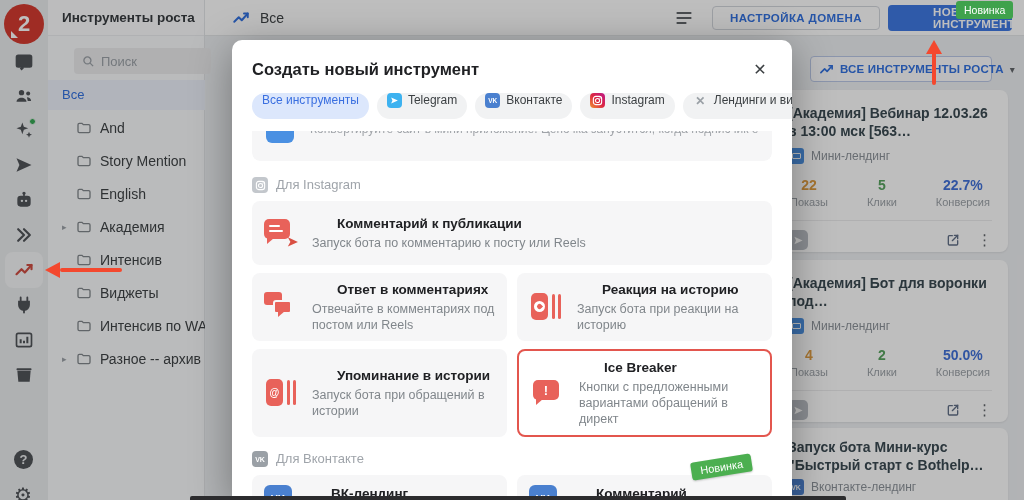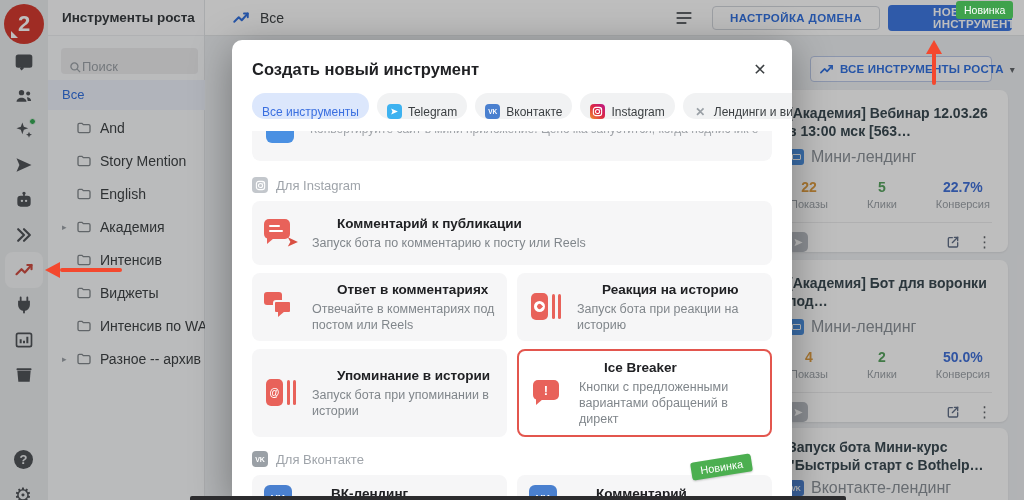--- a/index.html
+++ b/index.html
@@ -20,22 +20,22 @@
   .ric-active-bg { position:absolute; left:5px; top:252px; width:38px; height:36px; border-radius:8px; background:#f6f7f8; }
   .ric.red { color:#cf4a3f; }
   .greendot { position:absolute; right:-2px; top:-2px; width:7px; height:7px; border-radius:50%; background:#34a853; border:1px solid #ebedef; }
   .help-circle { width:19px; height:19px; border-radius:50%; background:#4d5156; color:#ebedef; font-size:13px; font-weight:bold;
                  display:flex; align-items:center; justify-content:center; }
   .gear-glyph { font-size:20px; line-height:20px; color:#4d5156; }
   
   .panel { position:absolute; left:48px; top:0; width:157px; height:500px; background:#fafbfc; z-index:1; border-right:1px solid #e3e5e8; }
   .panel-title { height:36px; line-height:36px; padding-left:14px; font-size:13.5px; font-weight:bold; color:#33373b;
                  border-bottom:1px solid #eceef0; white-space:nowrap; overflow:hidden; background:#fcfdfe; }
-  .searchbox { position:absolute; left:13px; top:48px; width:137px; height:26px; background:#ececee; border-radius:4px;
-               display:flex; align-items:flex-end; padding:0 8px; }
+  .searchbox { position:absolute; left:26px; top:48px; width:137px; height:26px; background:#ececee; border-radius:4px;
+               display:flex; align-items:center; padding:0 8px; gap:6px; }
   .searchbox svg { width:13px; height:13px; color:#9aa0a6; flex:none; }
   .searchbox input { border:none; outline:none; background:transparent; width:100%; font-size:13px; color:#3c4043;
                      font-family:"Liberation Sans",sans-serif; }
   .searchbox input::placeholder { color:#9aa0a6; }
   .row-all { position:absolute; left:0; top:80px; width:157px; height:30px; line-height:30px; padding-left:14px;
              background:#edf1fb; color:#2f6fe0; font-size:13px; }
   .folders { position:absolute; left:0; top:111px; width:157px; }
   .folder { height:33px; display:flex; align-items:center; white-space:nowrap; overflow:hidden; }
   .folder .caret { width:14px; margin-left:14px; font-size:9px; color:#9aa0a6; text-align:left; flex:none; }
   .folder .ficon { width:16px; height:16px; color:#80868b; margin-right:8px; flex:none; }
@@ -65,21 +65,21 @@
   .card.c1 { top:90px;  height:162px; }
   .card.c2 { top:260px; height:162px; }
   .card.c3 { top:428px; height:150px; padding-top:10px; }
   .card-title { font-size:14px; font-weight:bold; color:#37474f; line-height:18px; }
   .type-row { display:flex; align-items:center; gap:7px; margin-top:8px; }
   .card.c3 .type-row { margin-top:5px; }
   .type-ic { width:16px; height:16px; border-radius:3px; flex:none; display:flex; align-items:center; justify-content:center; }
   .type-ic.landing { background:#4a90e2; }
   .type-ic.landing span { display:block; width:9px; height:6px; border:1px solid #fff; border-radius:1px; }
   .type-ic.vk { background:#4a80cf; color:#fff; font-size:7px; font-weight:bold; }
-  .type-lbl { font-size:16px; color:#8a9097; }
+  .type-lbl { font-size:12px; color:#8a9097; }
   .stats { display:flex; justify-content:space-between; margin-top:13px; padding:0 2px; }
   .stat { text-align:center; }
   .stat .v { font-size:14px; font-weight:bold; }
   .stat .l { font-size:11px; color:#9aa0a6; margin-top:3px; }
   .v.orange { color:#e09c3e; } .v.green { color:#55a25d; } .v.blue { color:#3e6fd9; }
   .card-div { border-top:1px solid #ececee; margin-top:12px; }
   .card-foot { display:flex; align-items:center; margin-top:9px; }
   .foot-tg { width:20px; height:20px; border-radius:5px; background:#b9bec4; display:flex; align-items:center; justify-content:center; }
   .foot-tg svg { width:11px; height:11px; color:#fff; }
   .foot-right { margin-left:auto; display:flex; align-items:center; gap:16px; color:#5f6d85; }
@@ -87,36 +87,36 @@
   .kebab { font-size:15px; color:#5f6368; letter-spacing:0; line-height:16px; }
   
   .overlay { position:absolute; inset:0; background:rgba(15,15,15,.27); z-index:10; }
   
   .modal { position:absolute; left:232px; top:40px; width:560px; height:460px; background:#fff; border-radius:10px 10px 0 0;
            box-shadow:0 8px 40px rgba(0,0,0,.35); z-index:20; padding:20px 20px 0; overflow:hidden; }
   .m-head { display:flex; align-items:center; }
   .m-title { font-size:16.5px; font-weight:bold; color:#202124; }
   .m-close { margin-left:auto; font-size:16px; color:#3c4043; width:24px; text-align:center; }
   .chips { display:flex; gap:8px; margin-top:14px; }
-  .chip { height:26px; border-radius:13px; background:#f1f2f3; display:flex; align-items:flex-end; padding:0 10px; gap:6px;
+  .chip { height:26px; border-radius:13px; background:#f1f2f3; display:flex; align-items:flex-start; padding:0 10px; gap:6px;
           font-size:12px; color:#3c4043; white-space:nowrap; }
   .chip.active { background:#dce7fc; color:#3a6fe0; }
   .chip-ic { width:15px; height:15px; border-radius:4px; flex:none; display:flex; align-items:center; justify-content:center; }
   .chip-ic.tg { background:#3db2f0; } .chip-ic.tg svg { width:9px; height:9px; color:#fff; }
   .chip-ic.ig { background:linear-gradient(45deg,#f09433,#dc2743,#bc1888); }
   .chip-ic.ig svg, .hdr-ig svg { width:11px; height:11px; color:#fff; }
   .chip-ic.vkc { background:#4a80cf; color:#fff; font-size:6.5px; font-weight:bold; }
   .chip-ic.tools { color:#9aa0a6; font-size:12px; font-weight:bold; background:transparent; }
   .m-content { margin-top:12px; }
   .partial-wrap { height:30px; overflow:hidden; position:relative; border-radius:0 0 8px 8px; }
   .partial-card { position:absolute; left:0; top:-34px; width:100%; height:64px; background:#f6f6f7; border-radius:8px;
                   display:flex; align-items:center; padding:0 14px; gap:16px; }
   .partial-ic { width:28px; height:28px; border-radius:6px; background:#4a90e2; flex:none; }
   .partial-txt { font-size:12px; color:#a0a4a9; white-space:nowrap; overflow:hidden; }
-  .sec-hdr { display:flex; align-items:center; gap:8px; margin-top:16px; }
+  .sec-hdr { display:flex; gap:8px; margin-top:16px; }
   .sec-hdr .txt { font-size:13px; color:#9fa4aa; }
   .hdr-ig { width:16px; height:16px; border-radius:4px; background:#c3c7cc; display:flex; align-items:center; justify-content:center; }
   .hdr-vk { width:16px; height:16px; border-radius:4px; background:#9aa0a6; color:#fff; font-size:7px; font-weight:bold;
             display:flex; align-items:center; justify-content:center; }
   .tool { background:#f6f6f7; border-radius:8px; display:flex; align-items:center; padding:0 12px; gap:14px; }
   .tool-full { margin-top:8px; height:64px; }
   .tgrid { display:grid; grid-template-columns:1fr 1fr; gap:8px 10px; margin-top:8px; }
   .tgrid .tool { min-height:66px; padding-top:8px; padding-bottom:8px; }
   .tgrid.r3 .tool { min-height:72px; }
   .tool.hl { background:#fff; border:2px solid #e3564e; }
@@ -551,21 +551,21 @@
         <div class="tool">
           <span class="ticon">
             <span class="story">
                 <span class="at">@</span>
               </span>
             <span class="sbar s1"></span>
               <span class="sbar s2"></span>
           </span>
           <span class="tool-txt">
             <div class="t">Упоминание в истории</div>
-            <div class="s">Запуск бота при упоминании в истории</div>
+            <div class="s">Запуск бота при обращений в истории</div>
           </span>
         </div>
         <div class="tool hl">
           <span class="ticon ic-ice">
             <span class="bubble">
                 <span>!</span>
               </span>
           </span>
           <span class="tool-txt">
             <div class="t">Ice Breaker</div>

